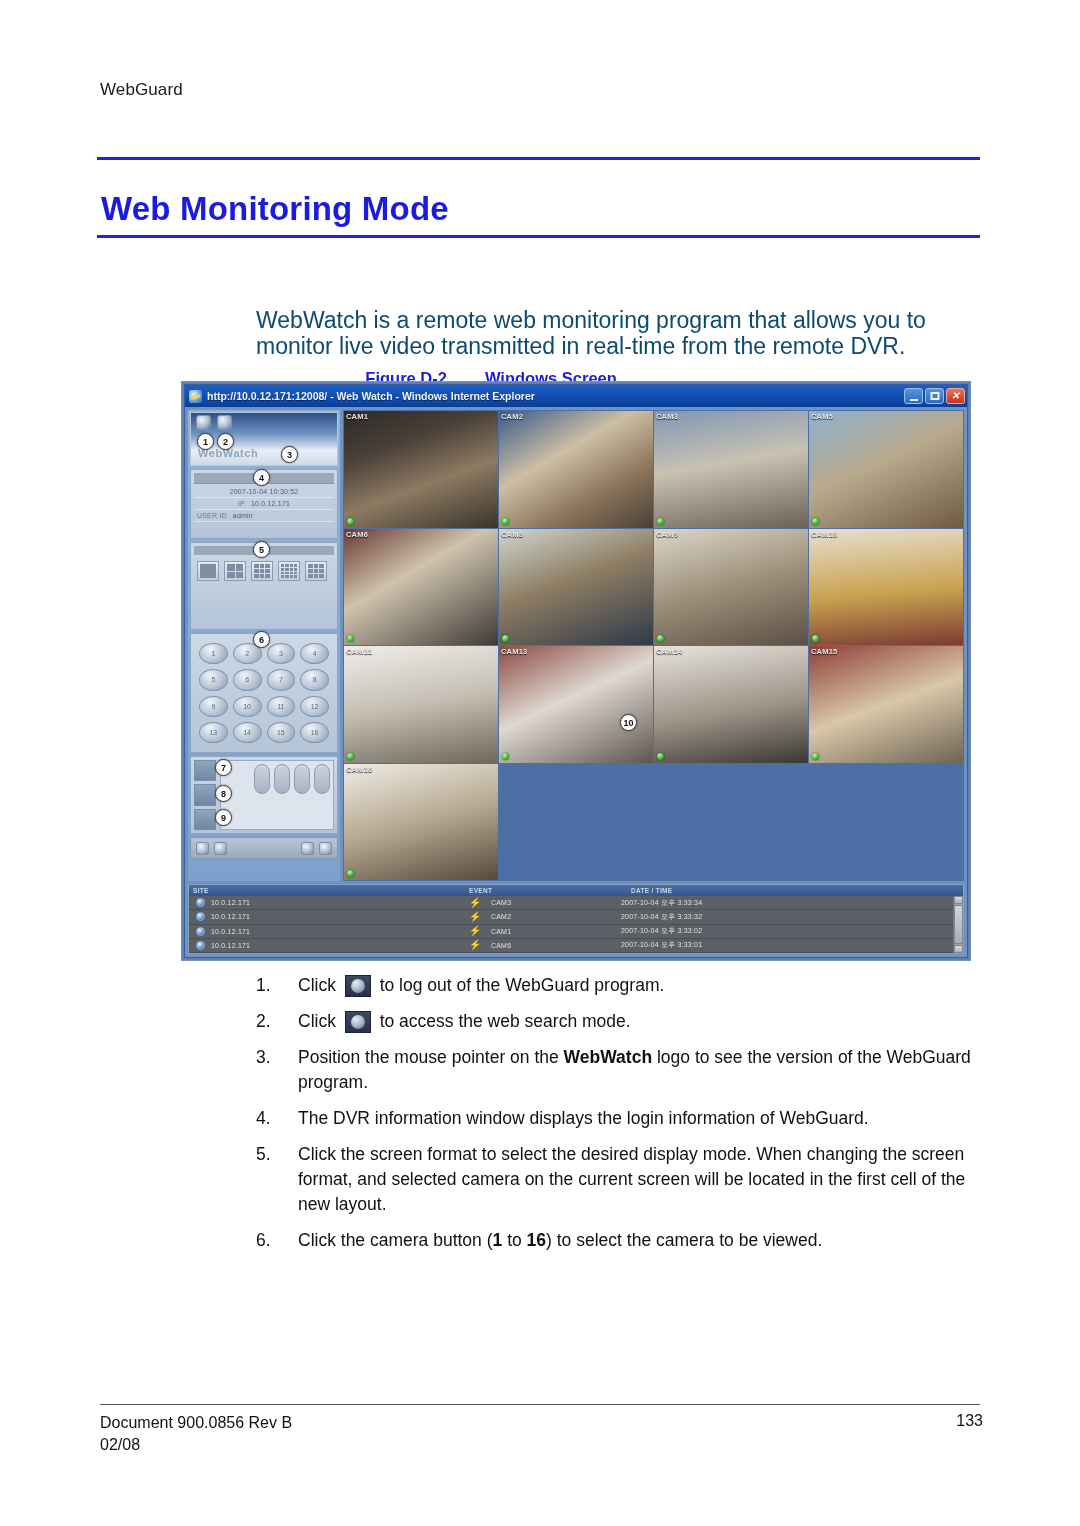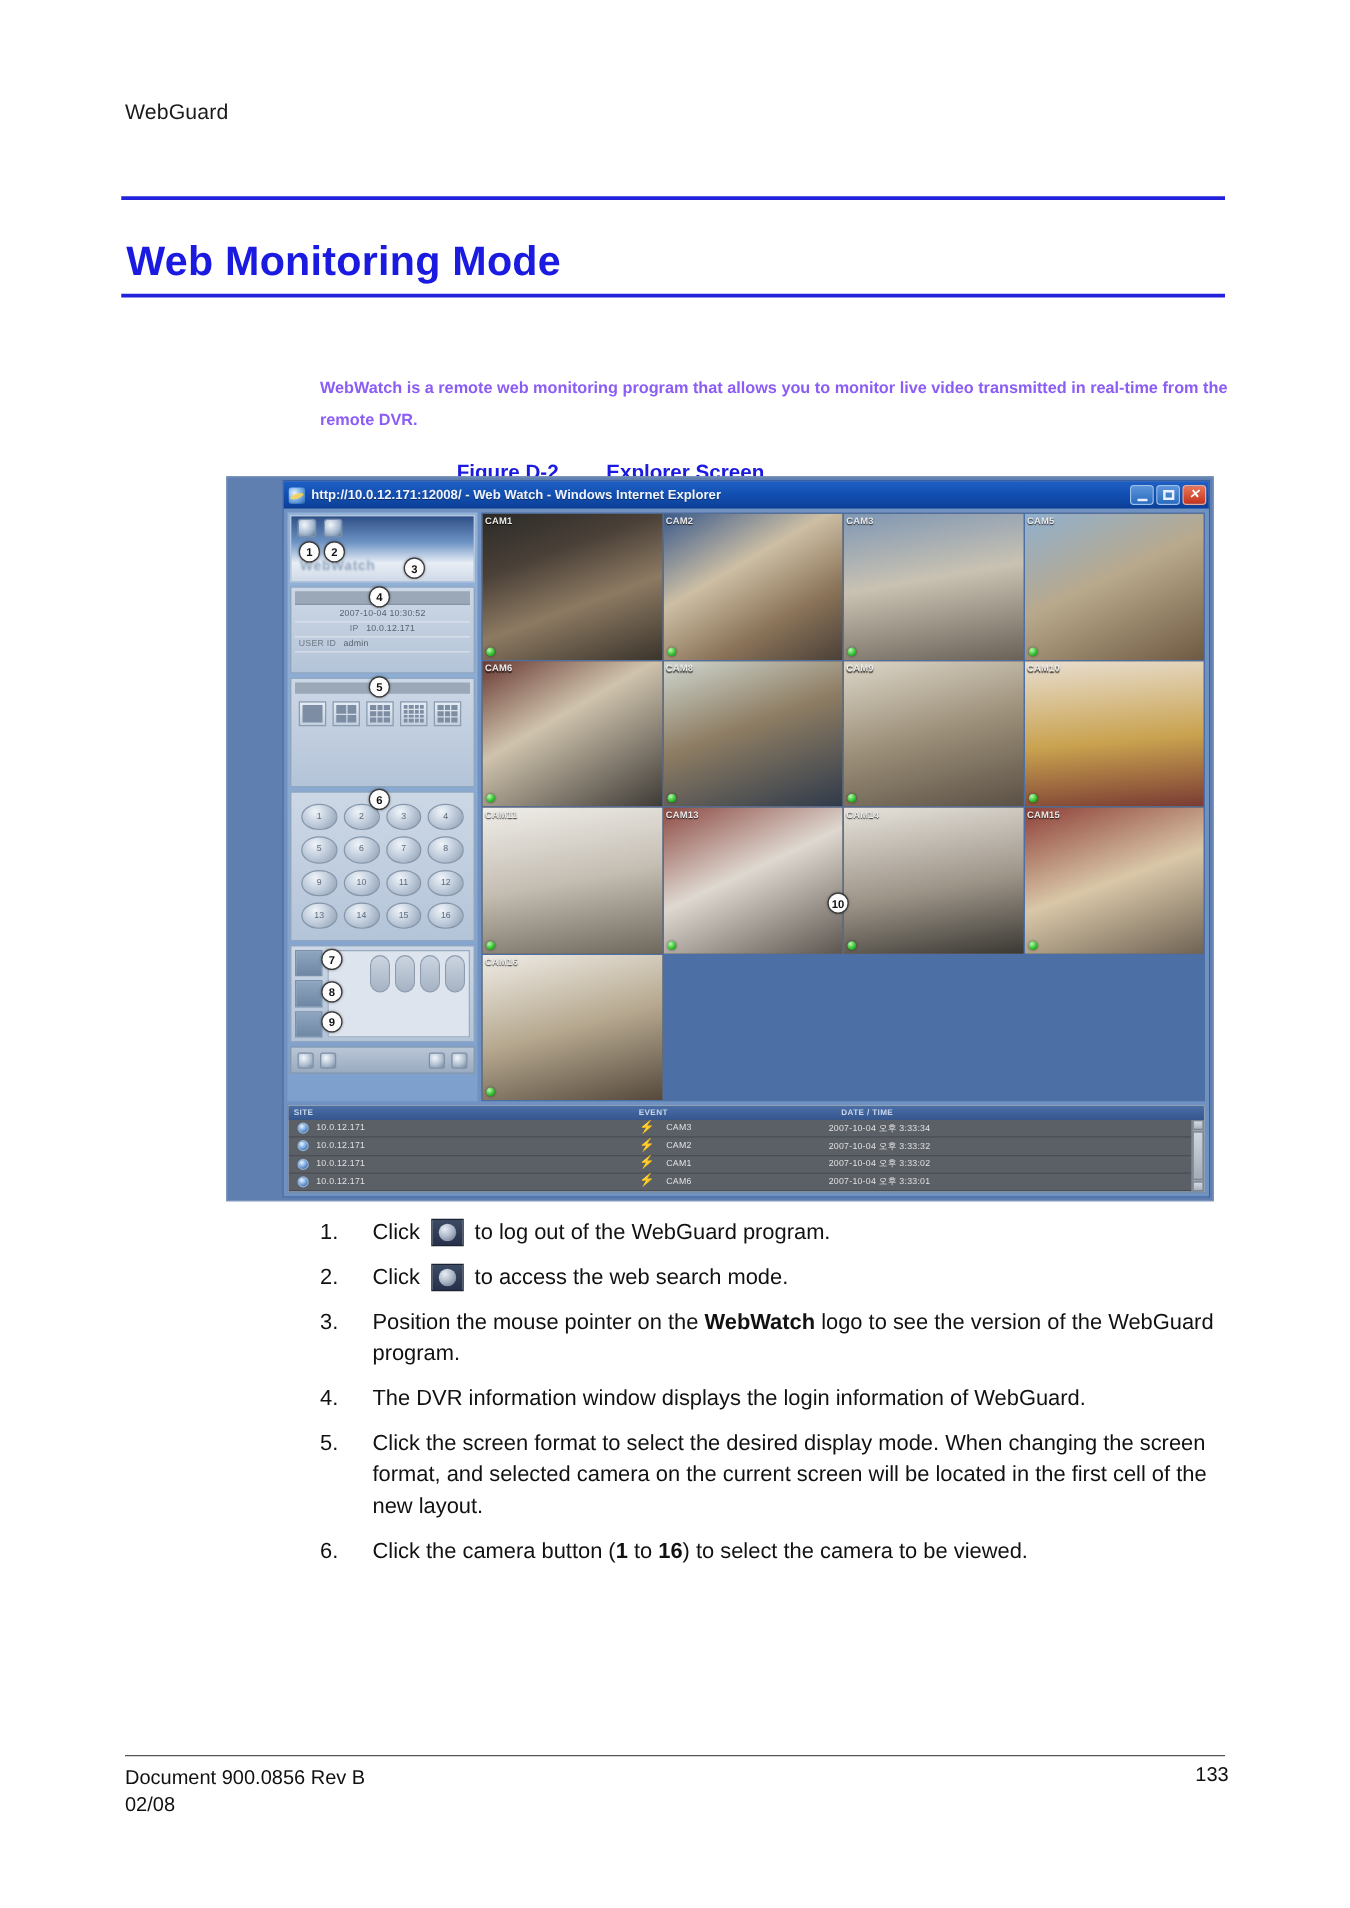--- a/index.html
+++ b/index.html
@@ -25,21 +25,21 @@
   .title-rule.bottom{top:235px;}
   .chapter-title{
     position:absolute;left:101px;top:168px;
     font-size:33px;font-weight:bold;color:#1a1ae0;
     letter-spacing:.2px;
   }
 
   
   .intro{
     position:absolute;left:256px;top:284px;width:726px;
-    font-size:13px;line-height:26px;color:#8b5cf6;font-weight:bold;
+    font-size:23px;line-height:26px;color:#0c4a6e;
   }
 
   
   .fig-caption{
     position:absolute;left:347px;top:350px;
     font-size:16.5px;font-weight:bold;color:#1a1ae0;
     white-space:pre;
   }
   .fig-caption .lbl{margin-right:38px;}
 
@@ -50,21 +50,21 @@
     background:#5e7fb0;
     border:1px solid #7a93b8;
     box-sizing:border-box;
     overflow:hidden;
   }
   .win{
     position:absolute;left:2px;top:2px;right:2px;bottom:2px;
     background:#7d9cc6;
     border:1px solid #3a5f9c;
     box-sizing:border-box;
-    display:flex;flex-direction:column;margin-left:42px;
+    display:flex;flex-direction:column;
   }
   
   .titlebar{
     height:22px;flex:0 0 22px;
     background:linear-gradient(180deg,#1f5fc4 0%,#1350b4 45%,#0b3f96 100%);
     display:flex;align-items:center;
     padding:0 2px 0 4px;box-sizing:border-box;
   }
   .ie-icon{
     width:13px;height:13px;flex:0 0 13px;margin-right:5px;
@@ -339,21 +339,21 @@
 
   <div class="running-header">WebGuard</div>
 
   <div class="title-rule top"></div>
   <h1 class="chapter-title">Web Monitoring Mode</h1>
   <div class="title-rule bottom"></div>
 
   <p class="intro">WebWatch is a remote web monitoring program that allows you to monitor live video transmitted in real-time from the remote DVR.</p>
 
   <div class="fig-caption">
-    <span class="lbl">Figure D-2</span><span>Explorer Screen</span>
+    <span class="lbl">Figure D-2</span><span>Windows Screen</span>
   </div>
 
   <div class="figure">
     <div class="win">
 
       <div class="titlebar">
         <span class="ie-icon"></span>
         <span class="titlebar-text">http://10.0.12.171:12008/ - Web Watch - Windows Internet Explorer</span>
         <span class="wbtns">
           <span class="wbtn min">

